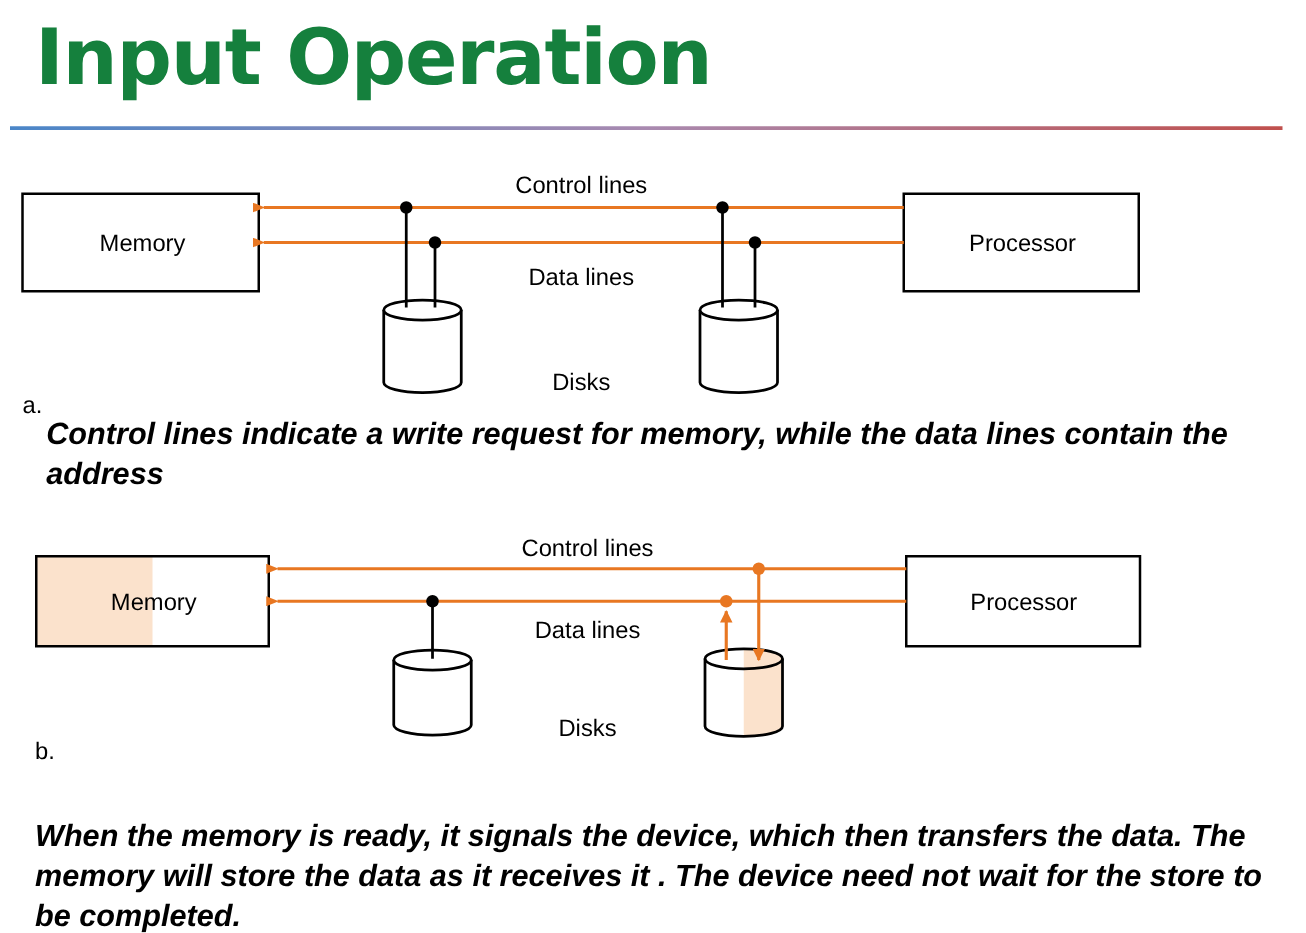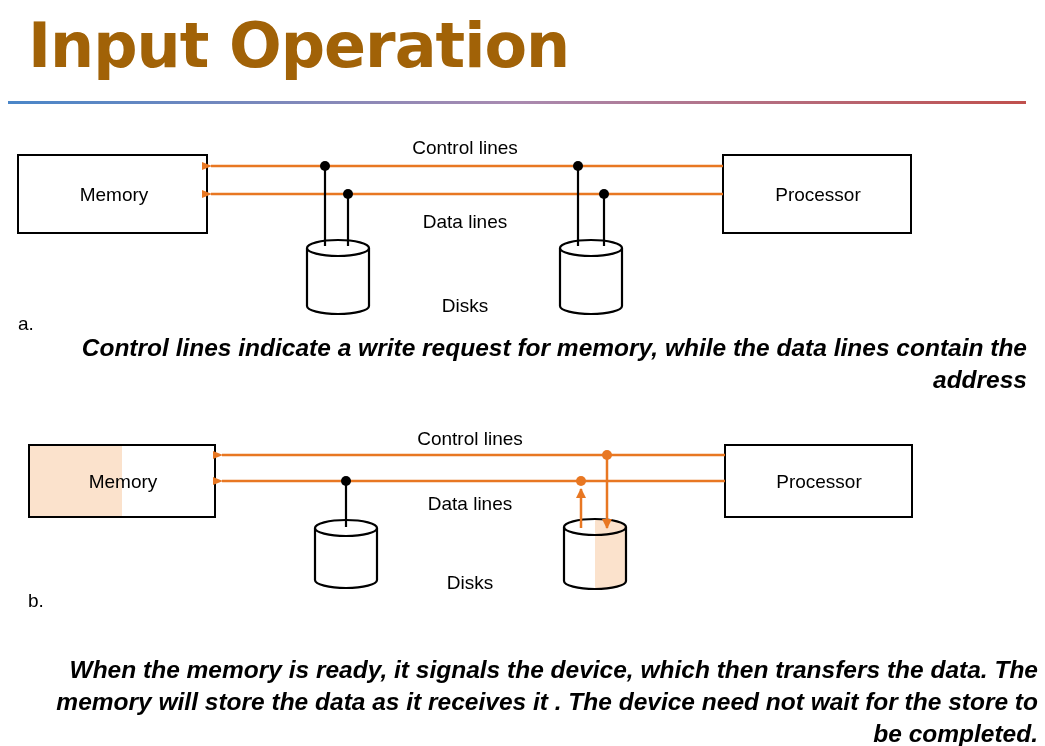--- a/index.html
+++ b/index.html
@@ -1,31 +1,31 @@
 <!DOCTYPE html>
 <html><head>
 <meta charset="utf-8">
 <style>
   html, body { margin: 0; padding: 0; background: #ffffff; }
   body { width: 1045px; height: 746px; position: relative; overflow: hidden; }
   .title {
     position: absolute; left: 28px; top: 6px;
     font-family: "DejaVu Sans", sans-serif; font-weight: bold;
-    font-size: 62px; color: #a16207; letter-spacing: -1px; line-height: 80px;
+    font-size: 62px; color: #15803d; letter-spacing: -1px; line-height: 80px;
   }
   .rule {
     position: absolute; left: 8px; top: 101px; width: 1018px; height: 3px;
     background: linear-gradient(to right, #4a86c8, #a98ab0 50%, #c0504d);
   }
   svg.diagram { position: absolute; left: 0; top: 0; }
   .lbl { font-family: "Liberation Sans", sans-serif; font-size: 19px; fill: #000; }
   .caption {
     position: absolute; font-family: "Liberation Sans", sans-serif;
     font-weight: bold; font-style: italic; font-size: 24.5px; color: #000;
-    line-height: 32px; margin: 0; text-align: right;
+    line-height: 32px; margin: 0;
   }
   .caption-a { left: 37px; top: 332px; width: 990px; }
   .caption-b { left: 28px; top: 642px; width: 1010px; margin-top: 12px; }
 </style>
 </head>
 <body>
 
 <div class="title">Input Operation</div>
 <div class="rule"></div>
 

